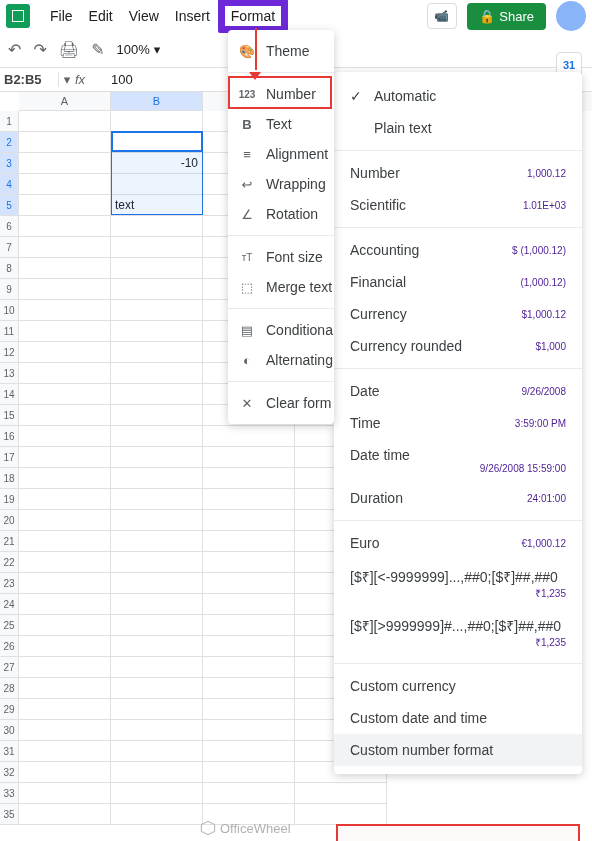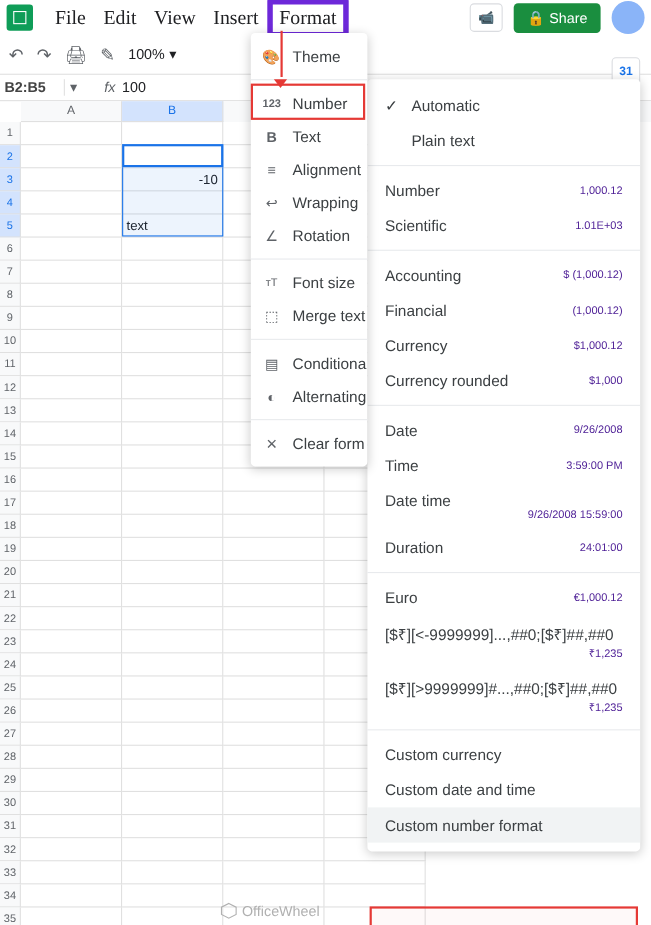--- a/index.html
+++ b/index.html
@@ -1,32 +1,32 @@
 <!DOCTYPE html>
 <html><head>
 <meta charset="utf-8">
 <style>
 * { box-sizing: border-box; margin: 0; padding: 0; font-family: Arial, sans-serif; }
 body { width: 592px; height: 841px; background: #fff; overflow: hidden; position: relative; font-size: 13px; color: #202124; }
 .topbar { display: flex; align-items: center; height: 32px; padding: 0 6px; }
 .sheets-icon { width: 24px; height: 24px; background: #0f9d58; border-radius: 3px; margin-right: 12px; position: relative; }
 .sheets-icon::after { content:''; position:absolute; left:6px; top:6px; right:6px; bottom:6px; border:1px solid #fff; }
-.menu-item { padding: 4px 8px; font-size: 18px; cursor: pointer; font-family: Liberation Serif, serif; }
-.menu-highlight { border: 5px solid #6d28d9; border-radius: 2px; padding: 2px 6px; }
+.menu-item { padding: 4px 8px; font-size: 14px; cursor: pointer; }
+.menu-highlight { border: 7px solid #6d28d9; border-radius: 2px; padding: 2px 6px; }
 .right-icons { margin-left: auto; display: flex; align-items: center; gap: 10px; }
 .meet-icon { width: 30px; height: 26px; border-radius: 4px; background:#fff; border:1px solid #dadce0; display:flex; align-items:center; justify-content:center; font-size:12px; }
 .share-btn { background:#1a8e3f; color:#fff; padding:6px 12px; border-radius:4px; font-size:13px; font-weight:500; }
 .avatar { width:30px; height:30px; border-radius:50%; background:#8ab4f8; }
 .toolbar { display: flex; align-items: center; height: 36px; padding: 0 8px; gap: 12px; border-bottom: 1px solid #e0e0e0; }
 .tool-icon { color:#5f6368; font-size:16px; cursor:pointer; }
 .zoom { font-size:13px; color:#202124; display:flex; align-items:center; gap:4px; }
 .cal-icon { width:26px; height:26px; border:1px solid #dadce0; border-radius:4px; position:absolute; right:10px; top:52px; display:flex; align-items:center; justify-content:center; font-size:11px; color:#1a73e8; font-weight:bold; background:#fff; }
 .formula-row { display:flex; align-items:center; height: 24px; border-bottom: 1px solid #e0e0e0; font-size:13px; }
 .name-box { width: 59px; padding: 0 4px; border-right: 1px solid #e0e0e0; font-weight: bold; color:#444; }
-.fx-icon { width: 30px; text-align:right; color:#5f6368; font-style:italic; }
+.fx-icon { width: 30px; text-align:left; color:#5f6368; font-style:italic; }
 .fx-val { padding-left: 6px; color:#202124; }
 .sheet-area { position: relative; }
 .col-headers { display:flex; margin-left: 19px; background:#f8f9fa; }
 .col-head { width: 92px; text-align:center; font-size:11px; color:#5f6368; padding:3px 0; border-right:1px solid #e0e0e0; border-bottom:1px solid #e0e0e0; }
 .grid { position: relative; }
 .row { display:flex; height:21px; }
 .row-head { width:19px; text-align:center; font-size:10px; color:#5f6368; background:#f8f9fa; border-right:1px solid #e0e0e0; border-bottom:1px solid #e0e0e0; display:flex; align-items:center; justify-content:center; }
 .cell { width:92px; border-right:1px solid #e0e0e0; border-bottom:1px solid #e0e0e0; padding:1px 4px; font-size:12px; display:flex; align-items:center; }
 .cell.num { justify-content:flex-end; }
 .selection { position:absolute; border:1px solid #1a73e8; background:rgba(26,115,232,0.08); pointer-events:none; }
@@ -321,27 +321,20 @@
         <div class="cell"></div>
       </div>
       <div class="row">
         <div class="row-head">33</div>
         <div class="cell"></div>
         <div class="cell"></div>
         <div class="cell"></div>
         <div class="cell"></div>
       </div>
       <div class="row">
-        <div class="row-head">34</div>
-        <div class="cell"></div>
-        <div class="cell"></div>
-        <div class="cell"></div>
-        <div class="cell"></div>
-      </div>
-      <div class="row">
         <div class="row-head">35</div>
         <div class="cell"></div>
         <div class="cell"></div>
         <div class="cell"></div>
         <div class="cell"></div>
       </div>
     </div>
   <div class="selection" style="left:111px; top:39px; width:92px; height:84px;"></div>
   <div class="active-cell" style="left:111px; top:39px; width:92px; height:21px;"></div>
 </div>

